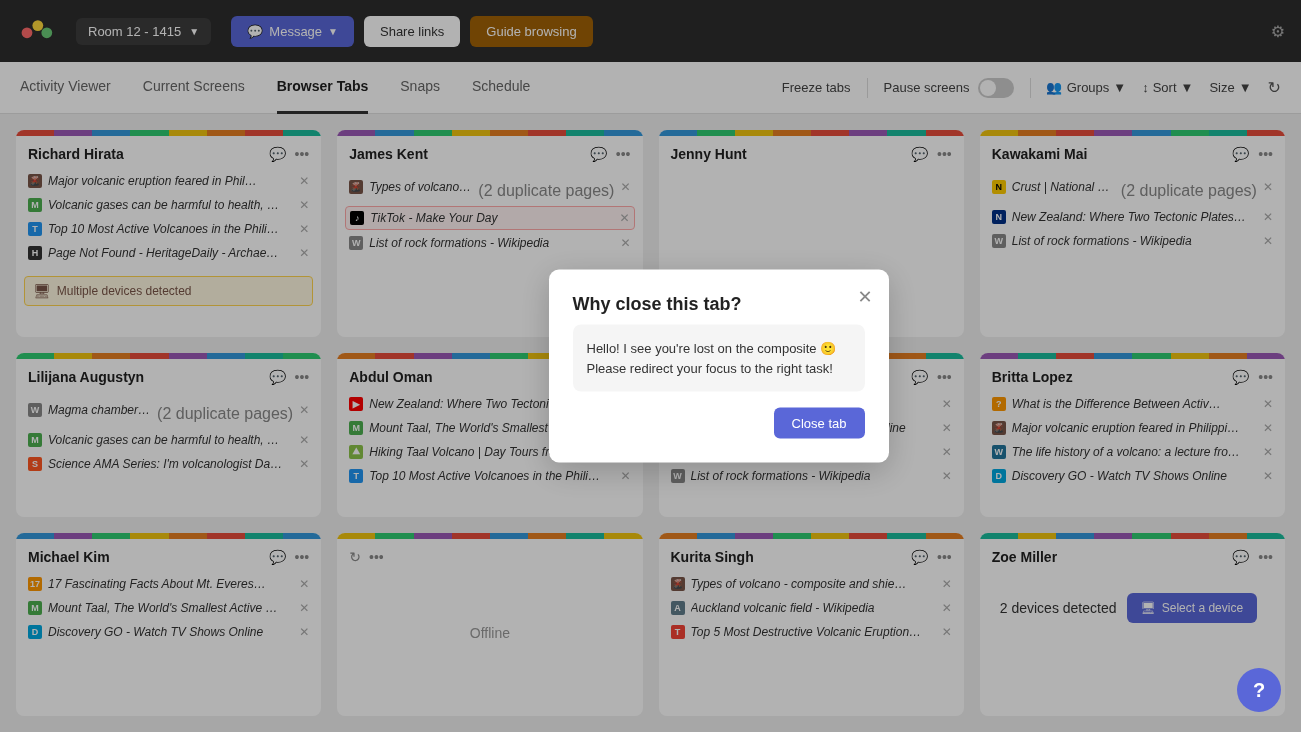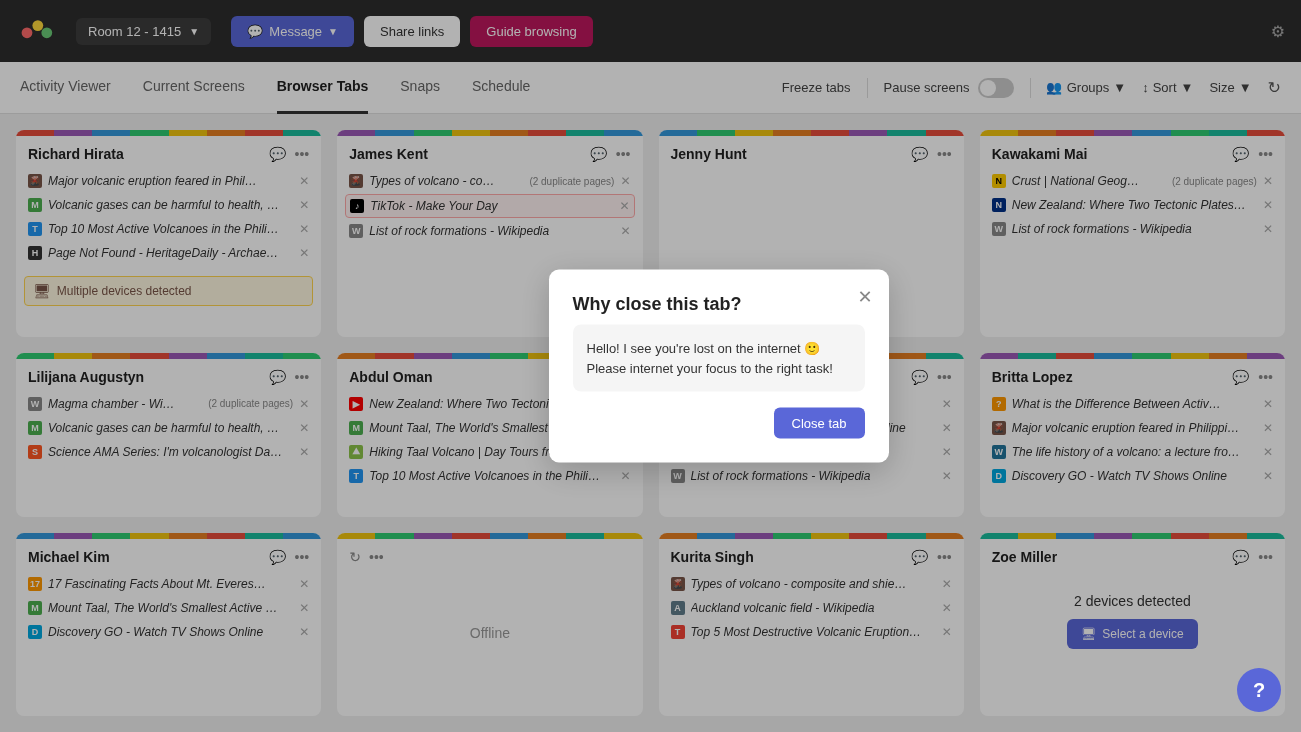--- a/index.html
+++ b/index.html
@@ -11,21 +11,21 @@
     .logo svg { width: 36px; height: 36px; }
     .room-selector { background: #3d3d3d; border-radius: 6px; padding: 6px 12px; color: #fff; font-size: 13px; display: flex; align-items: center; gap: 8px; cursor: pointer; }
     .room-selector .chevron { font-size: 10px; }
     .top-nav { display: flex; gap: 24px; margin-left: 16px; flex: 1; }
     .top-nav a { color: #aaa; text-decoration: none; font-size: 14px; cursor: pointer; }
     .top-nav a.active { color: #fff; font-weight: 600; }
     .top-actions { display: flex; gap: 10px; align-items: center; }
     .btn-message { background: #5a67d8; color: #fff; border: none; border-radius: 6px; padding: 8px 16px; font-size: 13px; cursor: pointer; display: flex; align-items: center; gap: 6px; }
     .btn-message .dropdown-arrow { font-size: 10px; }
     .btn-share { background: #fff; color: #333; border: none; border-radius: 6px; padding: 8px 16px; font-size: 13px; cursor: pointer; font-weight: 500; }
-    .btn-guide { background: #be185d; color: #fff; border: none; border-radius: 6px; padding: 8px 16px; font-size: 13px; cursor: pointer; font-weight: 500; }
+    .btn-guide { background: #a16207; color: #fff; border: none; border-radius: 6px; padding: 8px 16px; font-size: 13px; cursor: pointer; font-weight: 500; }
     .settings-icon { color: #aaa; font-size: 16px; cursor: pointer; margin-left: auto; }
 
     
     .second-nav { background: #fff; height: 52px; display: flex; align-items: center; padding: 0 20px; border-bottom: 1px solid #e0e0e0; gap: 32px; }
     .second-nav .nav-item { font-size: 14px; color: #666; cursor: pointer; height: 52px; display: flex; align-items: center; border-bottom: 3px solid transparent; }
     .second-nav .nav-item.active { color: #222; font-weight: 600; border-bottom: 3px solid #333; }
     .second-nav-right { margin-left: auto; display: flex; align-items: center; gap: 16px; }
     .freeze-tabs { font-size: 13px; color: #444; cursor: pointer; }
     .pause-screens { display: flex; align-items: center; gap: 8px; font-size: 13px; color: #444; }
     .toggle { width: 36px; height: 20px; background: #ccc; border-radius: 10px; position: relative; cursor: pointer; }
@@ -42,28 +42,28 @@
     .color-bar { height: 6px; display: flex; }
     .color-bar span { flex: 1; }
     .card-header { display: flex; align-items: center; padding: 10px 12px 8px; gap: 8px; }
     .card-header .name { font-size: 14px; font-weight: 600; color: #222; flex: 1; }
     .card-header .chat-icon, .card-header .more-icon { color: #888; cursor: pointer; font-size: 14px; }
     .card-header .sync-icon { color: #888; cursor: pointer; font-size: 14px; }
     .tab-list { padding: 0 8px 8px; display: flex; flex-direction: column; gap: 2px; }
     .tab-item { display: flex; align-items: center; gap: 6px; padding: 4px 4px; border-radius: 4px; font-size: 12px; color: #333; }
     .tab-item .tab-title { flex: 1; overflow: hidden; text-overflow: ellipsis; white-space: nowrap; font-style: italic; }
     .tab-item .close-btn { color: #aaa; cursor: pointer; font-size: 12px; flex-shrink: 0; }
-    .tab-item .dup-label { color: #888; font-size: 10px; flex-shrink: 0; }
+    .tab-item .dup-label { color: #888; font-size: 16px; flex-shrink: 0; margin-top: 8px; }
     .tab-item.highlighted { background: #fff3f3; border: 1px solid #ffaaaa; }
     .warning-badge { background: #fff8e1; border: 1px solid #ffd54f; border-radius: 4px; margin: 4px 8px 8px; padding: 6px 8px; font-size: 12px; color: #795548; display: flex; align-items: center; gap: 6px; }
     .warning-badge .warn-icon { font-size: 14px; }
     .offline-content { display: flex; align-items: center; justify-content: center; height: 120px; color: #999; font-size: 14px; }
 
     
-    .device-card { display: flex; flex-direction: column; align-items: center; justify-content: flex-start; padding: 20px; gap: 10px; }
+    .device-card { display: flex; flex-direction: row; align-items: center; justify-content: flex-start; padding: 20px; gap: 10px; }
     .device-count { font-size: 14px; color: #333; font-weight: 500; }
     .select-device-btn { background: #5a67d8; color: #fff; border: none; border-radius: 6px; padding: 8px 14px; font-size: 12px; cursor: pointer; display: flex; align-items: center; gap: 6px; }
 
     
     .help-btn { position: fixed; bottom: 20px; right: 20px; width: 44px; height: 44px; background: #5a67d8; border-radius: 50%; display: flex; align-items: center; justify-content: center; color: #fff; font-size: 20px; cursor: pointer; font-weight: bold; z-index: 100; }
 
     
     .modal-overlay { position: fixed; top: 0; left: 0; width: 100%; height: 100%; background: rgba(0,0,0,0.3); z-index: 50; }
     .modal { position: fixed; top: 50%; left: 50%; transform: translate(-30%, -50%); background: #fff; border-radius: 10px; padding: 24px; width: 340px; z-index: 60; box-shadow: 0 8px 32px rgba(0,0,0,0.2); }
     .modal-title { font-size: 18px; font-weight: 700; color: #222; margin-bottom: 10px; }
@@ -94,21 +94,21 @@
     .fav-vol { background: #795548; color: #fff; }
   </style>
 </head>
 <body>
 
 <div class="modal-overlay"></div>
 
 <div class="modal">
   <button class="modal-close">✕</button>
   <div class="modal-title">Why close this tab?</div>
-  <div class="modal-message-box">Hello! I see you're lost on the internet 🙂 Please internet your focus to the right task!</div>
+  <div class="modal-message-box">Hello! I see you're lost on the composite 🙂 Please redirect your focus to the right task!</div>
   <div class="modal-actions">
     <button class="close-tab-btn">Close tab</button>
   </div>
 </div>
 
 <div class="top-bar">
   <div class="logo">
     <svg viewBox="0 0 40 40" fill="none">
       <circle cx="10" cy="22" r="6" fill="#ff6b6b"></circle>
       <circle cx="22" cy="14" r="6" fill="#ffd93d"></circle>

